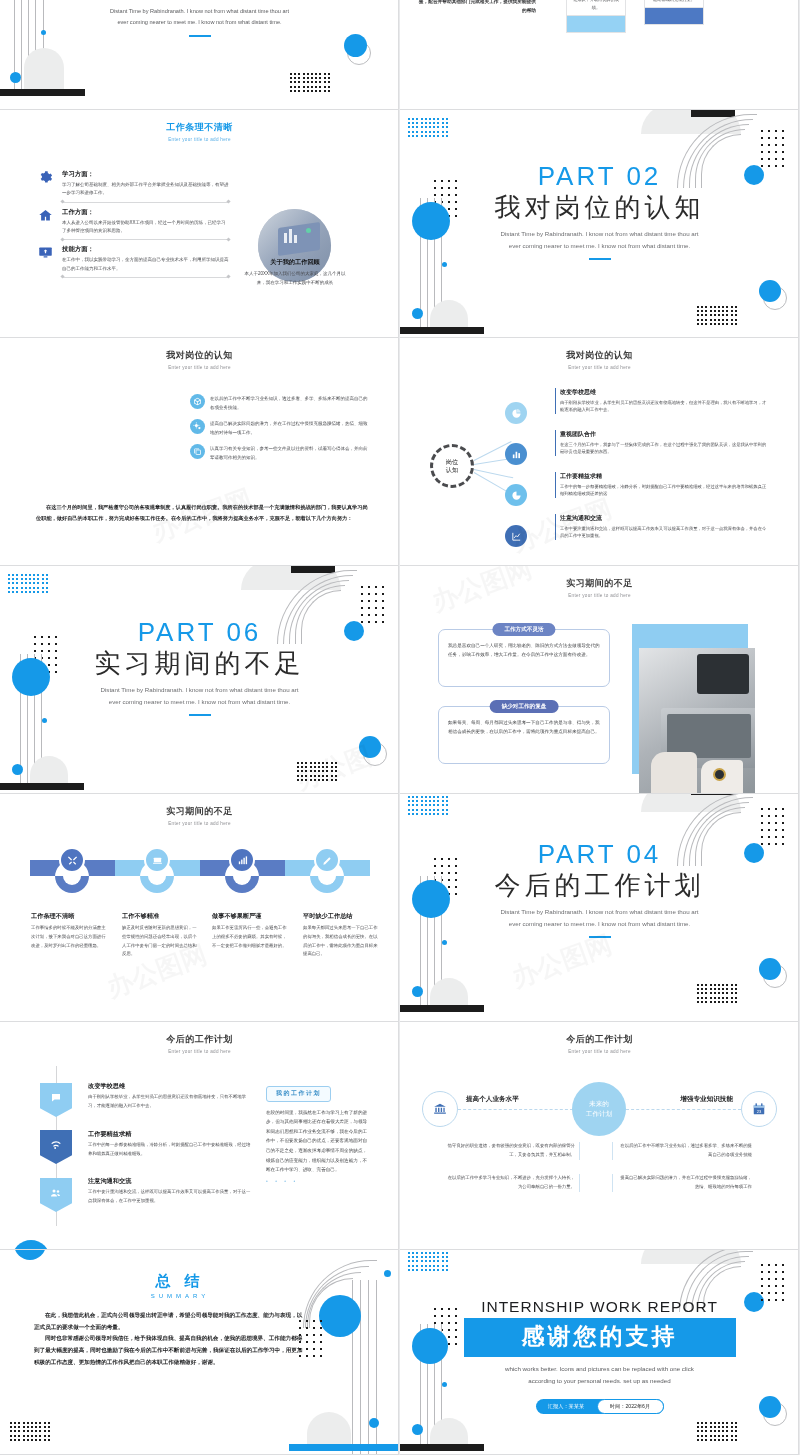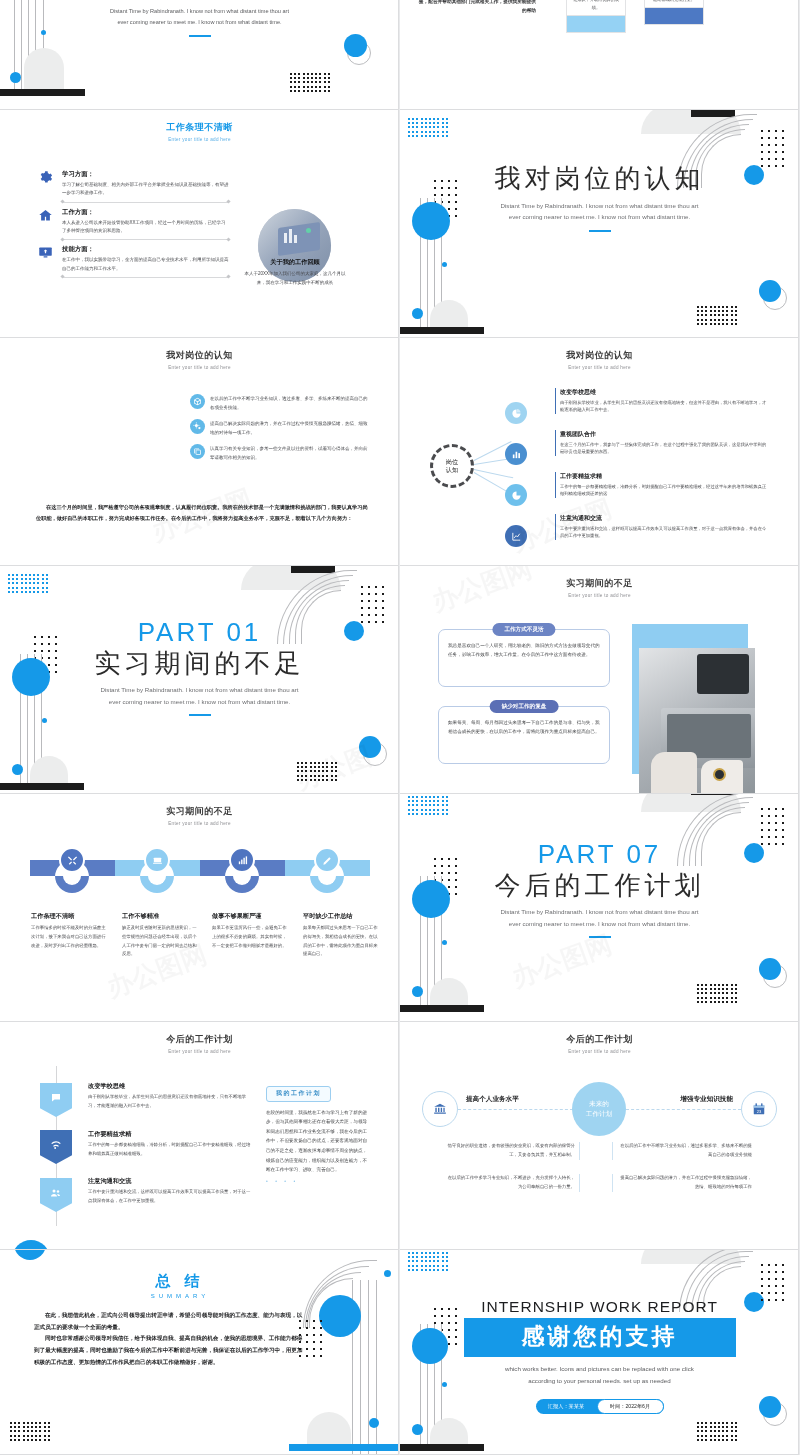--- a/index.html
+++ b/index.html
@@ -597,20 +597,21 @@
             <i style="left:12.600000000000001px;top:16.8px"></i>
             <i style="left:16.8px;top:16.8px"></i>
             <i style="left:21px;top:16.8px"></i>
             <i style="left:25.200000000000003px;top:16.8px"></i>
             <i style="left:29.400000000000002px;top:16.8px"></i>
             <i style="left:33.6px;top:16.8px"></i>
             <i style="left:37.800000000000004px;top:16.8px"></i>
           </div>
     </div>
     <div class="part-wrap">
+      <div class="part-label">PART  02</div>
       <div class="part-cn">我对岗位的认知</div>
       <div class="part-en">Distant Time by Rabindranath. I know not from what distant time thou art</div>
       <div class="part-en" style="margin-top:0">ever coming nearer to meet me. I know not from what distant time.</div>
       <div class="part-rule"></div>
     </div>
   </div>
 </div>
 
 <div class="slide" style="left:0;top:338px;">
   <div class="inner">
@@ -894,21 +895,21 @@
             <i style="left:12.600000000000001px;top:16.8px"></i>
             <i style="left:16.8px;top:16.8px"></i>
             <i style="left:21px;top:16.8px"></i>
             <i style="left:25.200000000000003px;top:16.8px"></i>
             <i style="left:29.400000000000002px;top:16.8px"></i>
             <i style="left:33.6px;top:16.8px"></i>
             <i style="left:37.800000000000004px;top:16.8px"></i>
           </div>
     </div>
     <div class="part-wrap">
-      <div class="part-label">PART  01</div>
+      <div class="part-label">PART  06</div>
       <div class="part-cn">实习期间的不足</div>
       <div class="part-en">Distant Time by Rabindranath. I know not from what distant time thou art</div>
       <div class="part-en" style="margin-top:0">ever coming nearer to meet me. I know not from what distant time.</div>
       <div class="part-rule"></div>
     </div>
     <div class="wm" style="left:300px;top:180px;">办公图网</div>
   </div>
 </div>
 
 <div class="slide" style="left:400px;top:566px;">
@@ -1198,21 +1199,21 @@
             <i style="left:12.600000000000001px;top:16.8px"></i>
             <i style="left:16.8px;top:16.8px"></i>
             <i style="left:21px;top:16.8px"></i>
             <i style="left:25.200000000000003px;top:16.8px"></i>
             <i style="left:29.400000000000002px;top:16.8px"></i>
             <i style="left:33.6px;top:16.8px"></i>
             <i style="left:37.800000000000004px;top:16.8px"></i>
           </div>
     </div>
     <div class="part-wrap" style="top:46px;">
-      <div class="part-label">PART  07</div>
+      <div class="part-label">PART  04</div>
       <div class="part-cn">今后的工作计划</div>
       <div class="part-en">Distant Time by Rabindranath. I know not from what distant time thou art</div>
       <div class="part-en" style="margin-top:0">ever coming nearer to meet me. I know not from what distant time.</div>
       <div class="part-rule"></div>
     </div>
     <div class="wm" style="left:110px;top:150px;">办公图网</div>
   </div>
 </div>
 
 <div class="slide" style="left:0;top:1022px;">

